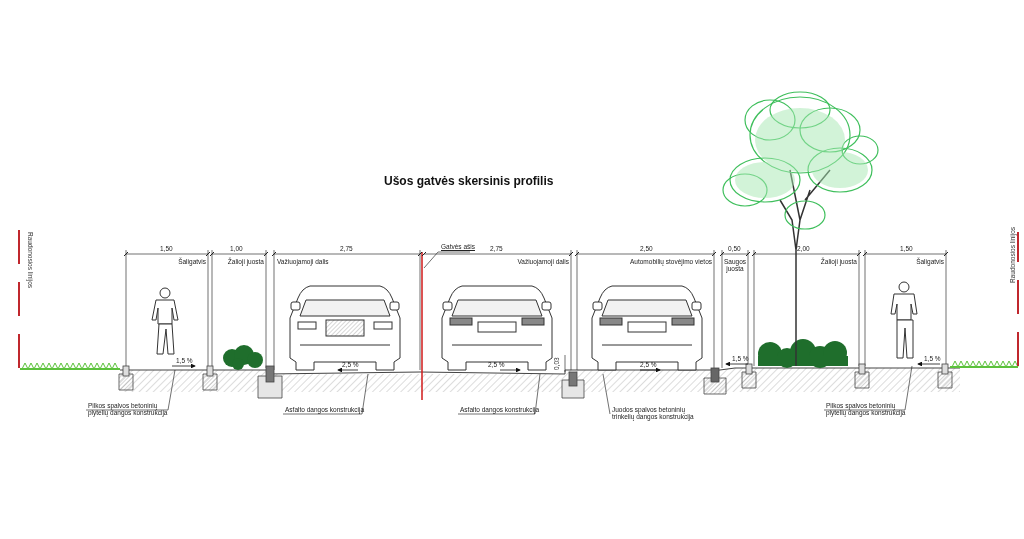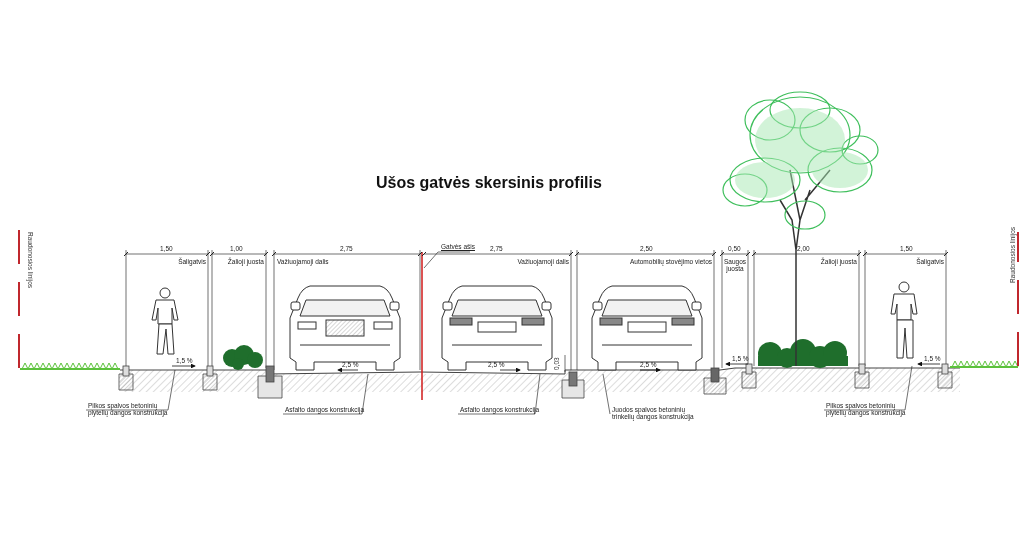--- a/index.html
+++ b/index.html
@@ -1,18 +1,18 @@
 <!DOCTYPE html>
 <html><head>
   <meta charset="utf-8">
   <style>
     html, body { margin: 0; padding: 0; background: #ffffff; }
     body { width: 1024px; height: 539px; position: relative; overflow: hidden; font-family: "Liberation Sans", sans-serif; }
     #canvas { position: absolute; left: 0; top: 0; width: 1024px; height: 539px; }
-    .title { position: absolute; left: 376px; top: 174px; font-size: 16px; font-weight: bold; color: #111; font-family: "Liberation Sans", sans-serif; }
+    .title { position: absolute; left: 384px; top: 174px; font-size: 12px; font-weight: bold; color: #111; font-family: "Liberation Sans", sans-serif; }
     .lbl { position: absolute; font-size: 6.5px; color: #222; font-family: "Liberation Sans", sans-serif; white-space: nowrap; line-height: 1.15; }
     .dim { position: absolute; font-size: 6.5px; color: #222; font-family: "Liberation Sans", sans-serif; white-space: nowrap; }
     .vert { position: absolute; font-size: 6.5px; color: #333; font-family: "Liberation Sans", sans-serif; white-space: nowrap; transform-origin: left top; }
     .right { text-align: right; }
     .center { text-align: center; }
   </style>
 </head>
 <body>
 
 <svg id="canvas" width="1024" height="539" viewBox="0 0 1024 539" xmlns="http://www.w3.org/2000/svg">

